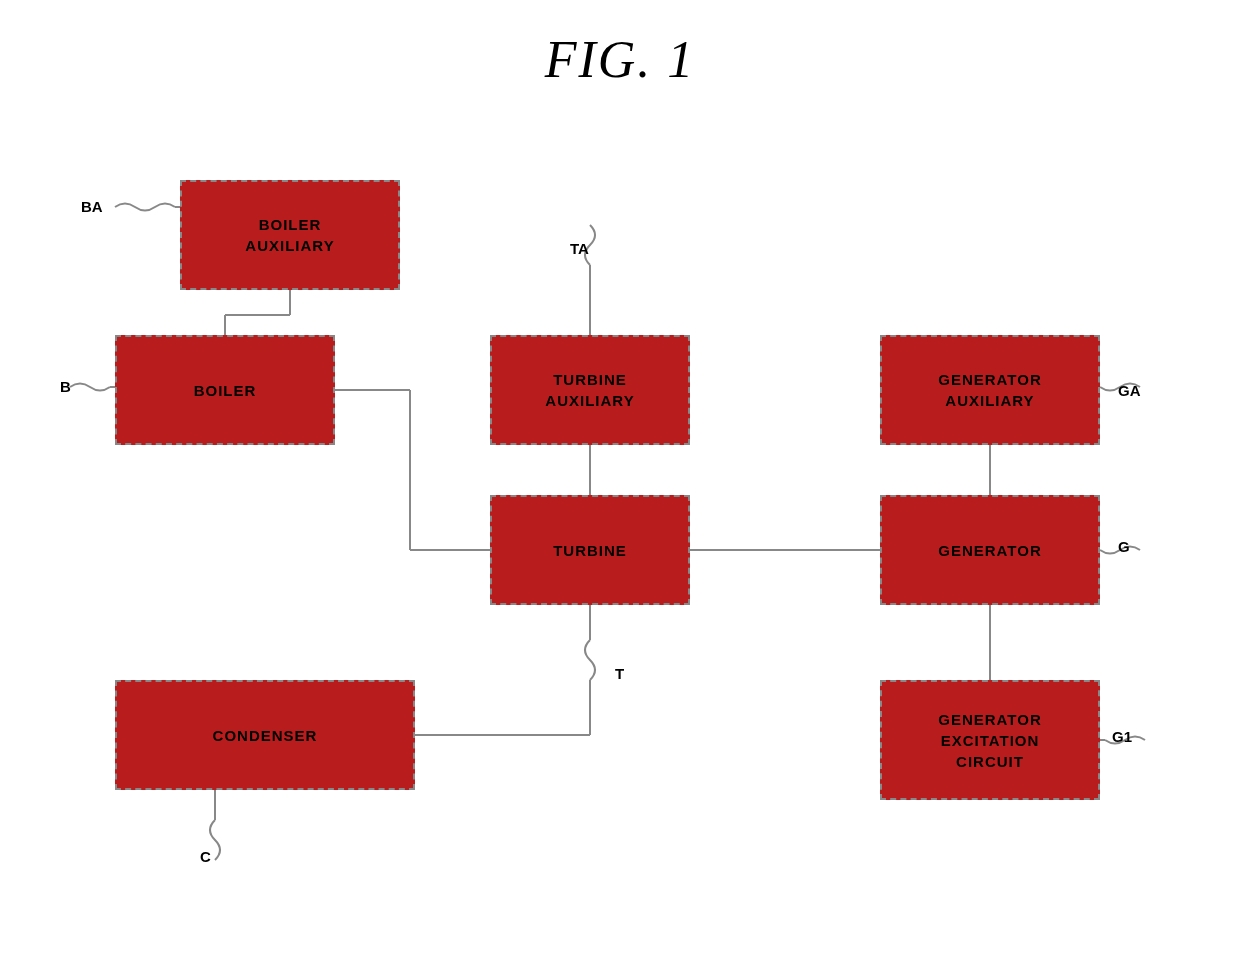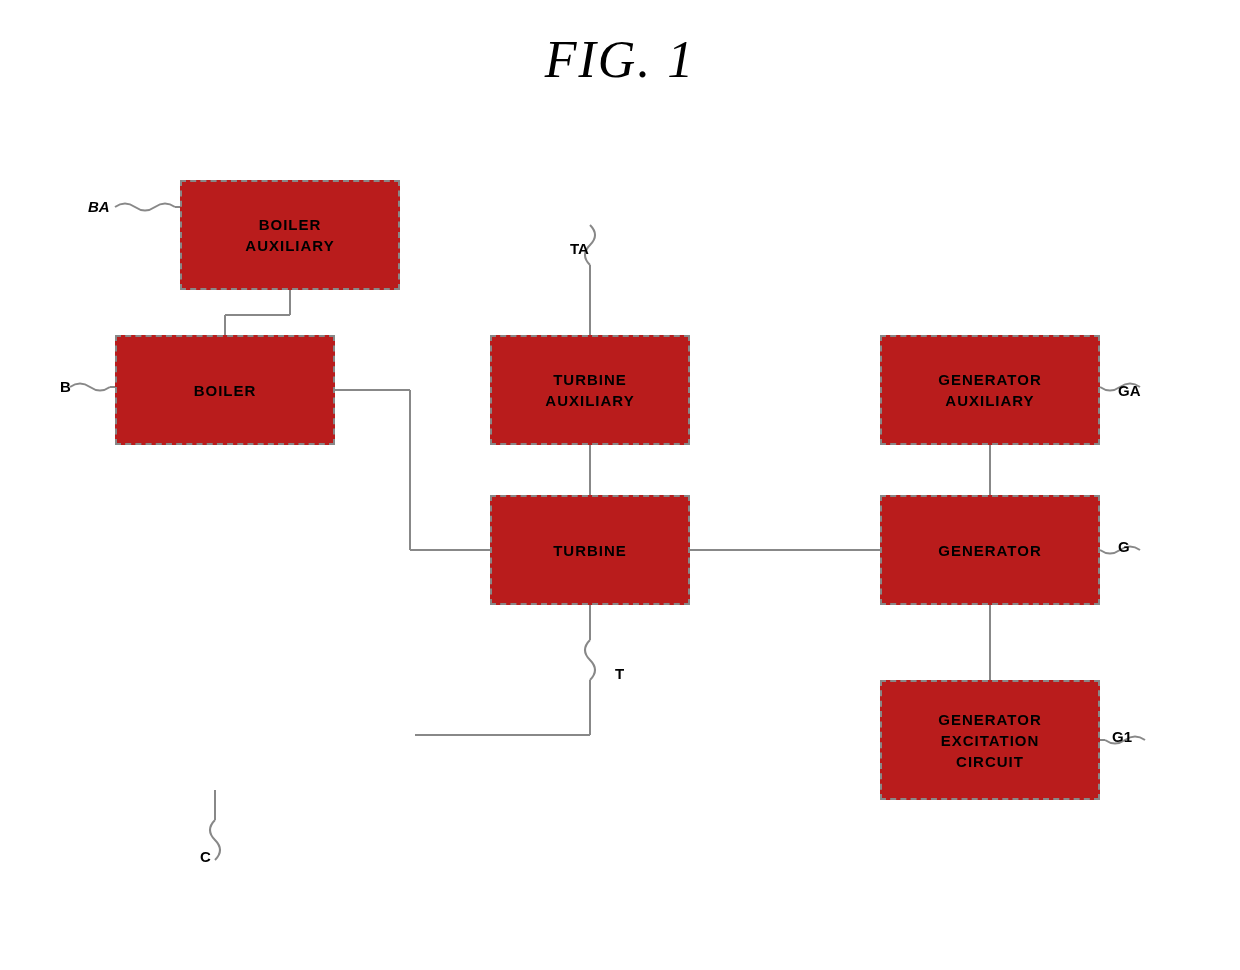--- a/index.html
+++ b/index.html
@@ -128,41 +128,44 @@
 
       <line x1="355" y1="635" x2="530" y2="635"></line>
       <line x1="530" y1="635" x2="530" y2="580"></line>
     </svg>
 
     <div class="block" style="left:120px; top:80px; width:220px; height:110px;">
       <span style="white-space:pre-line;">BOILER
 AUXILIARY</span>
     </div>
 
-    <div class="label" style="left:28px; top:98px;font-style:italic;">BA</div>
+    <div class="label" style="left:21px; top:98px;">BA</div>
 
     <div class="block" style="left:55px; top:235px; width:220px; height:110px;">
       <span>BOILER</span>
     </div>
 
     <div class="label" style="left:0px; top:278px;">B</div>
 
     <div class="block" style="left:430px; top:235px; width:200px; height:110px;">
       <span style="white-space:pre-line;">TURBINE
 AUXILIARY</span>
     </div>
 
     <div class="label" style="left:510px; top:100px;margin-top:40px;">TA</div>
 
     <div class="block" style="left:430px; top:395px; width:200px; height:110px;">
       <span>TURBINE</span>
     </div>
 
     <div class="label" style="left:555px; top:565px;">T</div>
 
+    <div class="block" style="left:55px; top:580px; width:300px; height:110px;">
+      <span>CONDENSER</span>
+    </div>
 
     <div class="label" style="left:140px; top:748px;">C</div>
 
     <div class="block" style="left:820px; top:235px; width:220px; height:110px;">
       <span style="white-space:pre-line;">GENERATOR
 AUXILIARY</span>
     </div>
 
     <div class="label" style="left:1058px; top:282px;">GA</div>
 

